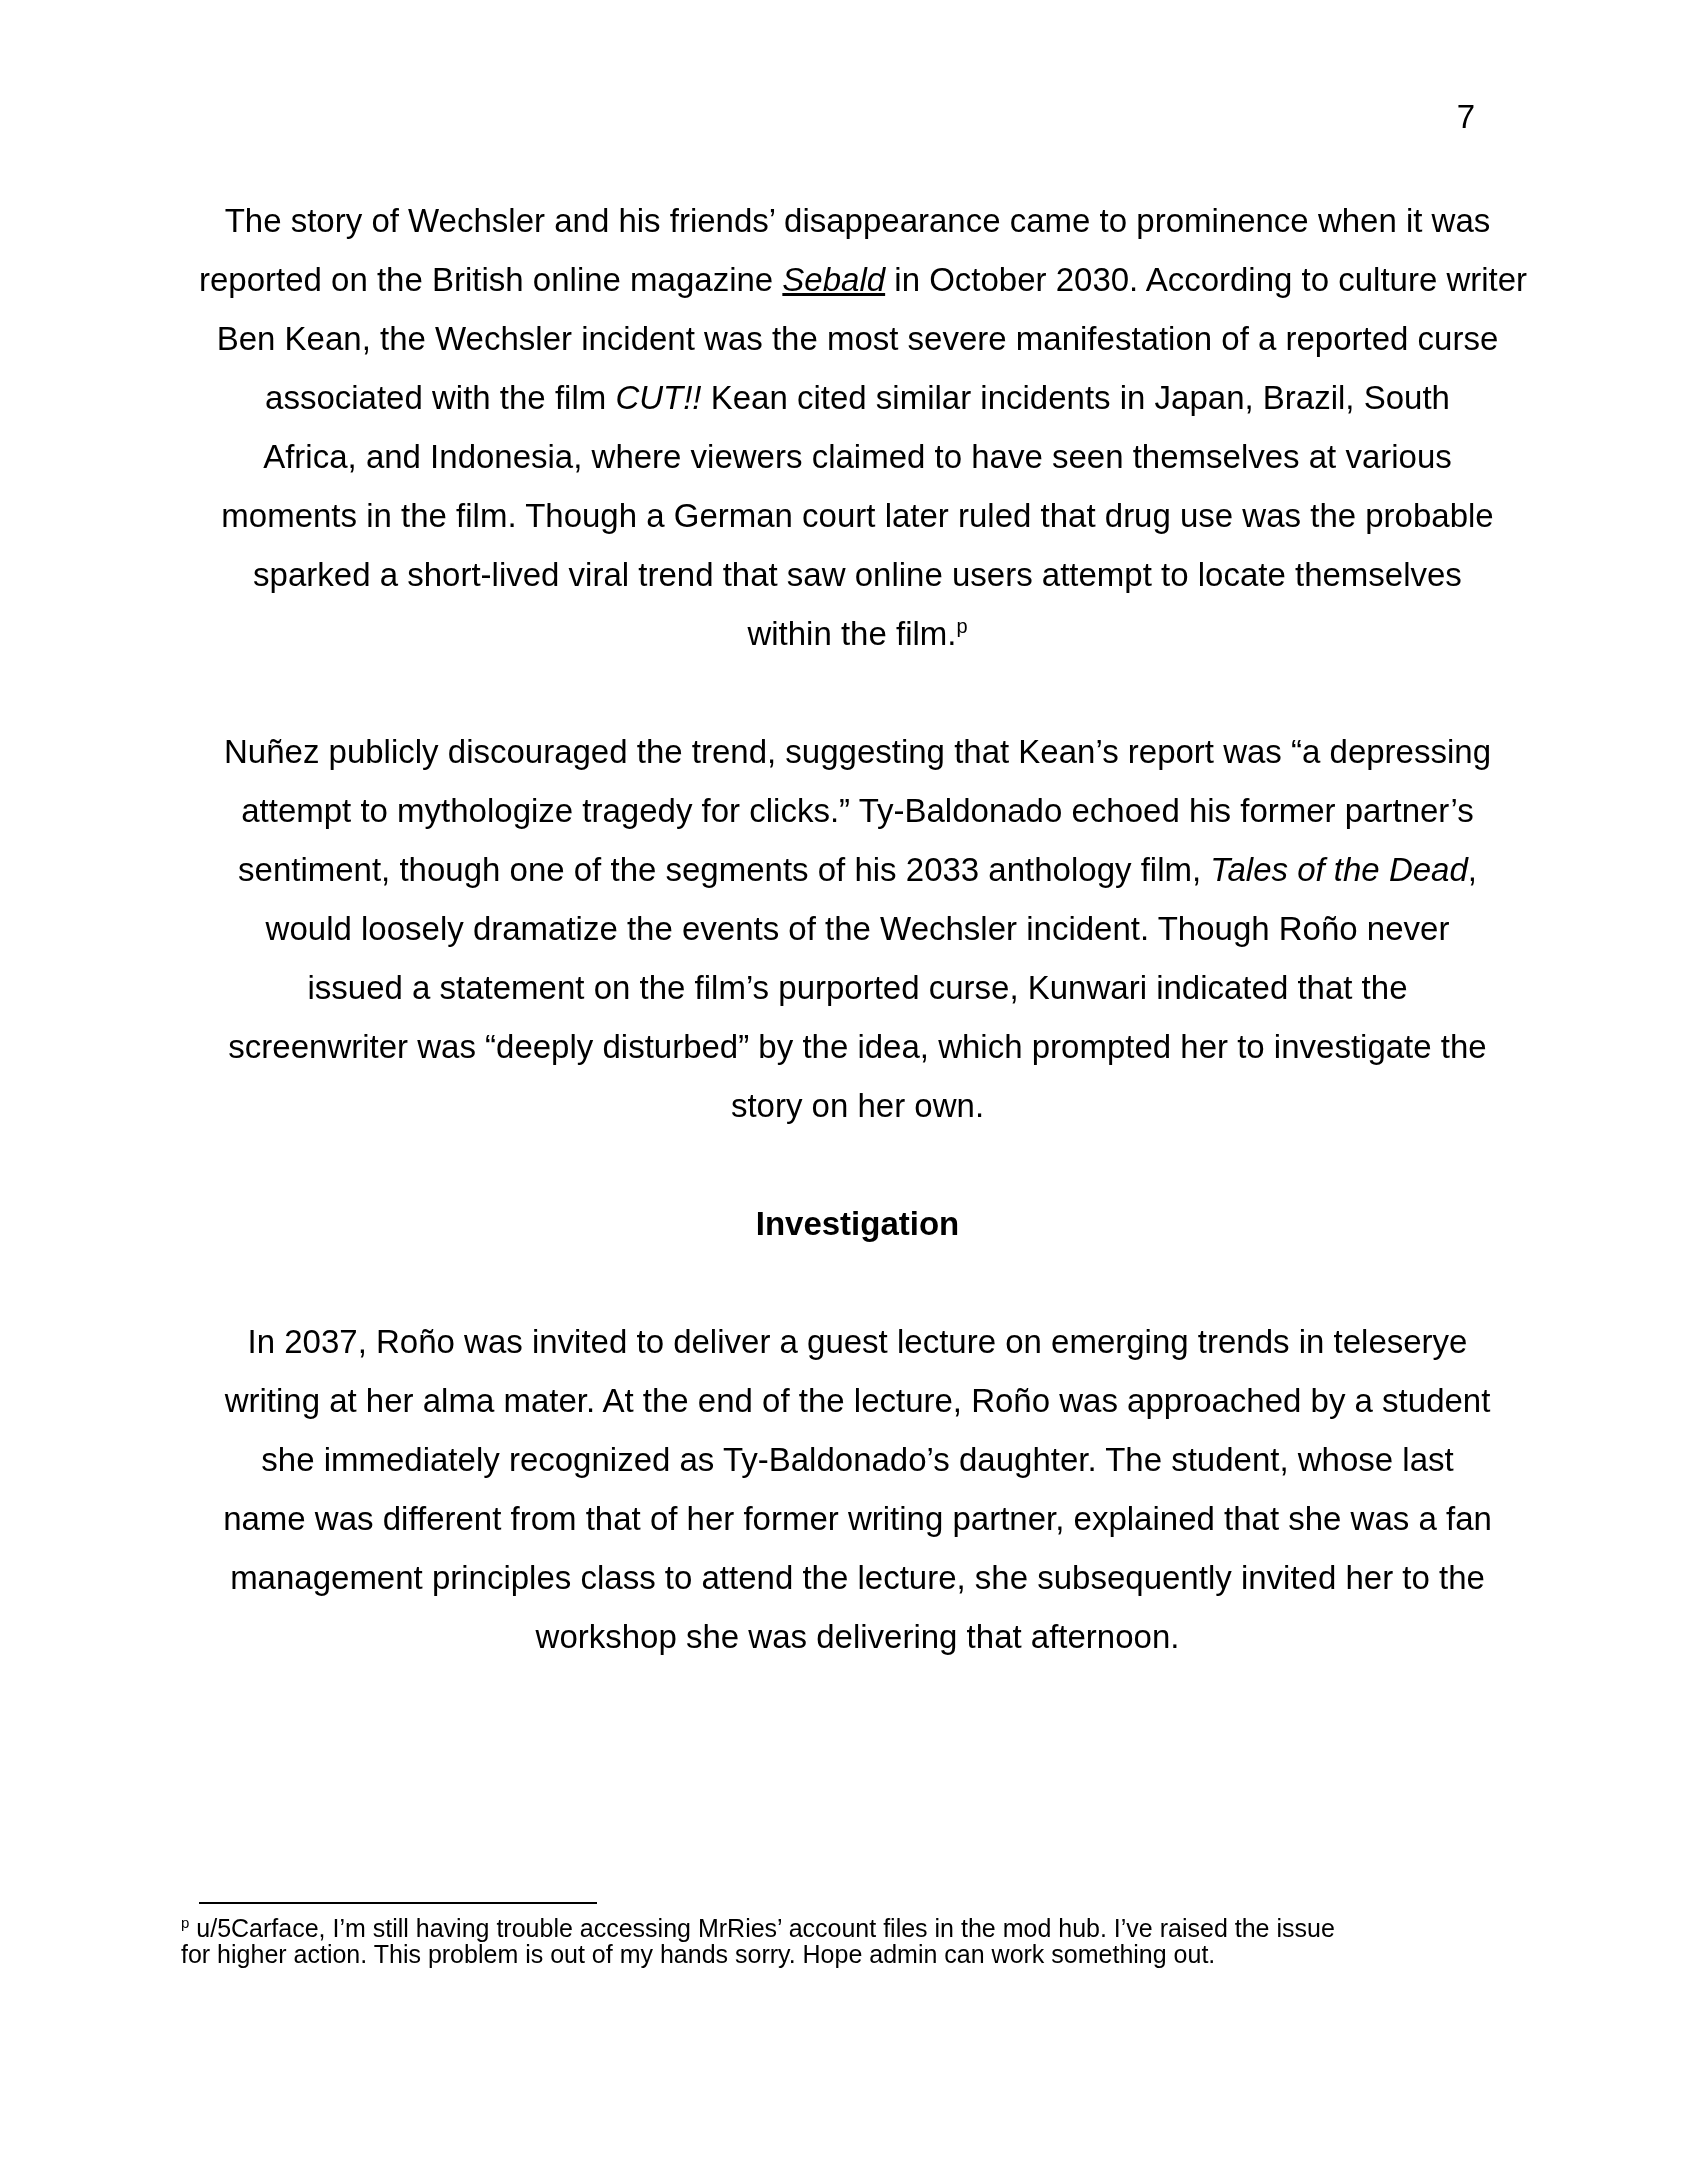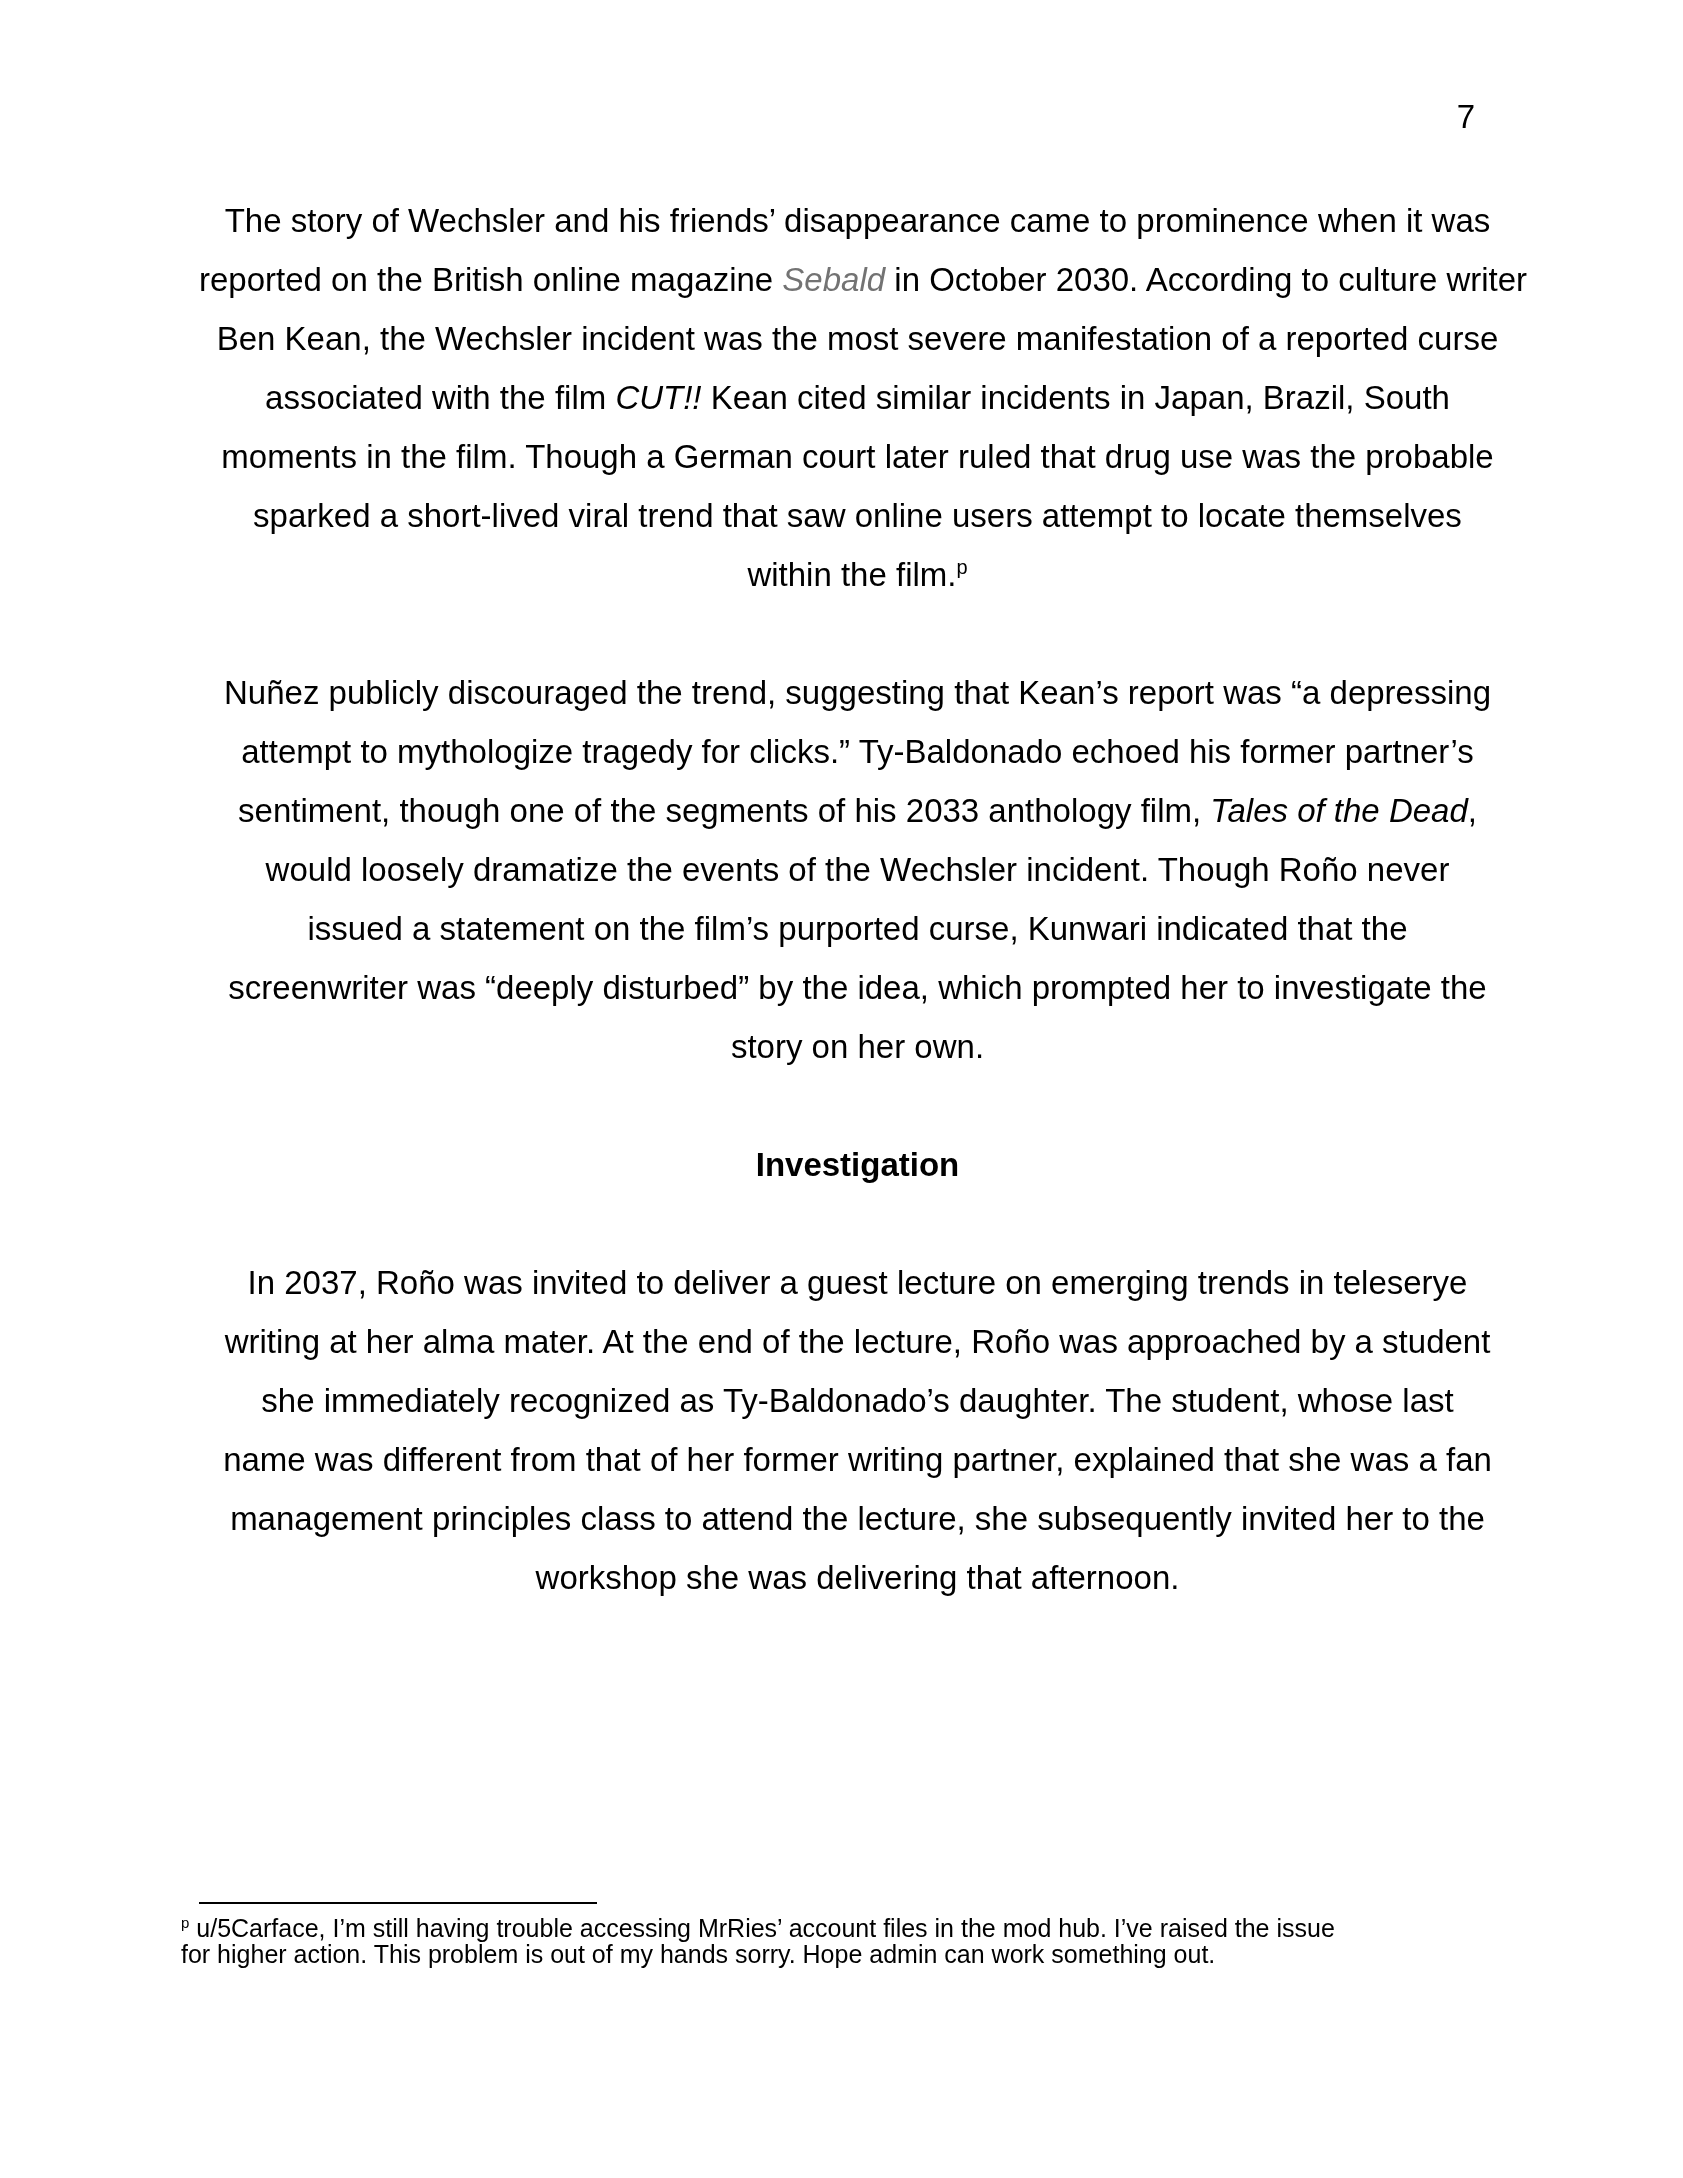--- a/index.html
+++ b/index.html
@@ -5,38 +5,39 @@
   html, body { margin: 0; padding: 0; background: #ffffff; }
   body { width: 1683px; height: 2178px; position: relative; overflow: hidden;
          font-family: "Liberation Sans", sans-serif; color: #000000; }
   .page-number { position: absolute; top: 97px; left: 1287px; width: 188px; text-align: right;
                  font-size: 33px; line-height: 40px; }
   .body-text { position: absolute; left: 199px; top: 191px; width: 1317px; }
   .line { display: block; height: 59px; line-height: 59px; font-size: 33px; white-space: nowrap; text-align: center; }
   .line.blank { height: 59px; }
   .heading { font-weight: bold; }
   .it { font-style: italic; }
-  .link { font-style: italic; color: #737373; cursor: pointer; }
+  .link { font-style: italic; color: #000000; cursor: pointer; text-decoration: underline; }
   .sup { font-size: 20px; vertical-align: 12px; line-height: 0; }
   .fn-rule { position: absolute; left: 199px; top: 1902px; width: 398px; height: 2px; background: #000; }
   .footnotes { position: absolute; left: 181px; top: 1915px; width: 1317px; }
   .fn-line { display: block; font-size: 25px; line-height: 26px; height: 26px; white-space: nowrap; }
   .fn-mark { font-size: 15px; vertical-align: 9px; line-height: 0; }
 </style>
 </head>
 <body>
 
 <div class="page-number">7</div>
 
 <div class="body-text" id="body-text">
     <div>
       <span class="line"><span>The story of Wechsler and his friends’ disappearance came to prominence when it was</span></span>
       <span class="line"><span>reported on the British online magazine </span><span class="link">Sebald</span><span> in October 2030. According to culture writer</span></span>
       <span class="line"><span>Ben Kean, the Wechsler incident was the most severe manifestation of a reported curse</span></span>
       <span class="line"><span>associated with the film </span><span class="it">CUT!!</span><span> Kean cited similar incidents in Japan, Brazil, South</span></span>
+      <span class="line"><span>Africa, and Indonesia, where viewers claimed to have seen themselves at various</span></span>
       <span class="line"><span>moments in the film. Though a German court later ruled that drug use was the probable</span></span>
       <span class="line"><span>sparked a short-lived viral trend that saw online users attempt to locate themselves</span></span>
       <span class="line"><span>within the film.</span><span class="sup">p</span></span>
     </div>
     <span class="line blank"></span>
     <div>
       <span class="line"><span>Nuñez publicly discouraged the trend, suggesting that Kean’s report was “a depressing</span></span>
       <span class="line"><span>attempt to mythologize tragedy for clicks.” Ty-Baldonado echoed his former partner’s</span></span>
       <span class="line"><span>sentiment, though one of the segments of his 2033 anthology film, </span><span class="it">Tales of the Dead</span><span>,</span></span>
       <span class="line"><span>would loosely dramatize the events of the Wechsler incident. Though Roño never</span></span>

